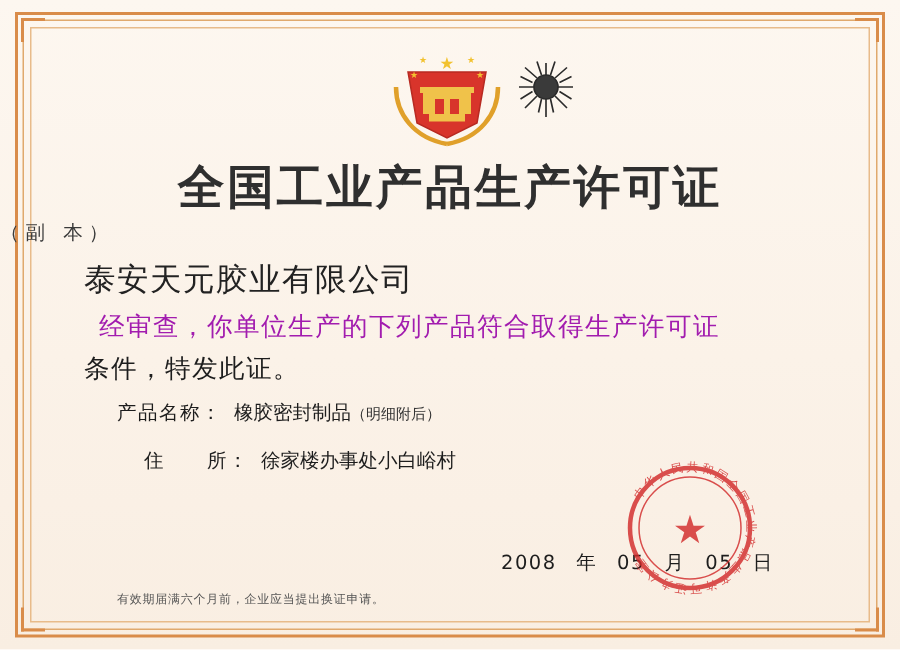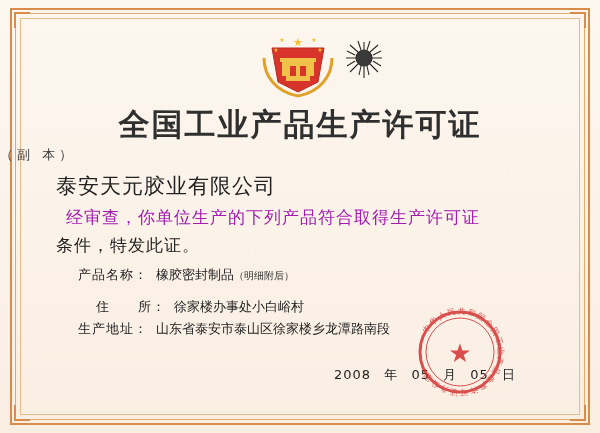--- a/index.html
+++ b/index.html
@@ -255,35 +255,33 @@
     <div class="body-line2">条件，特发此证。</div>
 
     <div class="field f-product">
       <span class="label">产品名称：</span><span class="value">橡胶密封制品</span><span class="note-inline">（明细附后）</span>
     </div>
 
     <div class="field f-address">
       <span class="label">住　　所：</span><span class="value">徐家楼办事处小白峪村</span>
     </div>
 
-    <div class="field f-prodaddr">
-      <span class="label">生产地址：</span><span class="value">山东省泰安市泰山区徐家楼乡龙潭路南段</span>
-    </div>
 
 
 
     <div class="date-line">
       <span>2008</span>
       <span>年</span>
       <span>05</span>
       <span>月</span>
       <span>05</span>
       <span>日</span>
     </div>
 
+    <div class="footnote">有效期届满六个月前，企业应当提出换证申请。</div>
 
     <div class="seal">
       <svg width="104" height="104" viewBox="0 0 104 104">
         <defs>
           <path id="sealArc" d="M 52,52 m -38,0 a 38,38 0 1,1 76,0 a 38,38 0 1,1 -76,0"></path>
         </defs>
         <circle cx="52" cy="52" r="40" fill="none" stroke="#d22b2b" stroke-width="3"></circle>
         <circle cx="52" cy="52" r="34" fill="none" stroke="#d22b2b" stroke-width="1"></circle>
         <text font-size="8" fill="#d22b2b" font-family="DejaVu Sans, sans-serif" letter-spacing="1.5">
           <textPath href="#sealArc" startOffset="8%">中华人民共和国全国工业产品生产许可证办公室</textPath>

